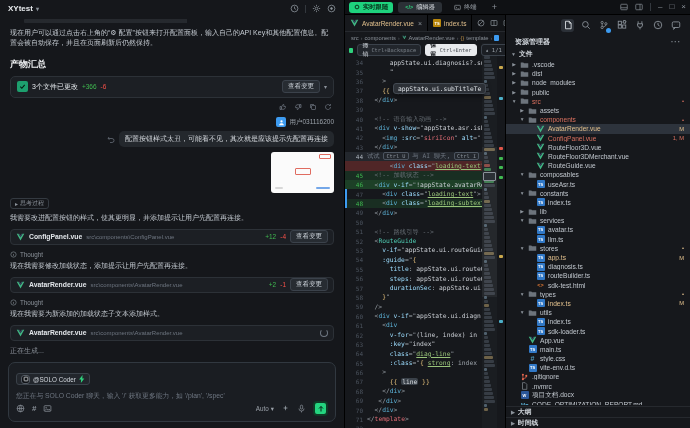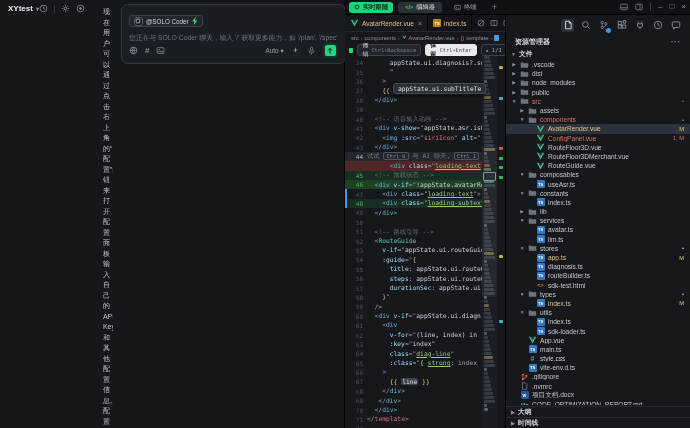--- a/index.html
+++ b/index.html
@@ -3,21 +3,21 @@
 <meta charset="utf-8">
 <style>
   *{margin:0;padding:0;box-sizing:border-box;}
   html,body{width:690px;height:428px;overflow:hidden;background:#0f1114;
     font-family:"Liberation Sans",sans-serif;color:#c6ccd2;}
   .app{position:relative;width:690px;height:428px;}
   .ic{display:inline-flex;align-items:center;justify-content:center;}
   .ic svg{width:100%;height:100%;display:block;}
 
   
-  .chat{position:absolute;left:0;top:0;width:345px;height:428px;background:#15171b;border-right:1px solid #000;display:flex;flex-direction:row;}
+  .chat{position:absolute;left:0;top:0;width:345px;height:428px;background:#15171b;border-right:1px solid #000;display:flex;flex-direction:column;}
   .chat-head{height:17px;display:flex;align-items:center;padding:0 8px;flex:0 0 auto;}
   .chat-title{display:flex;align-items:center;gap:3px;font-size:8px;font-weight:bold;color:#e8ebee;cursor:pointer;}
   .chat-title .caret{color:#8b929a;font-size:6px;}
   .chat-head-icons{margin-left:auto;display:flex;align-items:center;gap:6px;color:#8b929a;}
   .chat-head-icons .ic{width:9px;height:9px;}
   .vdiv{width:1px;height:8px;background:#33383e;}
   .chat-scroll{flex:1;padding:2px 10px 0 10px;overflow:hidden;display:flex;flex-direction:column;}
   .cut-line{height:4px;overflow:hidden;background:linear-gradient(90deg,#3a3f45 0 55%,transparent 55%);opacity:.45;margin:0 14px 3px 14px;border-radius:1px;}
   .msg{font-size:7px;line-height:1.5;color:#c3c9d0;margin:2px 0;}
   .sec-title{font-size:9px;font-weight:bold;color:#f2f4f6;margin:7px 0 5px 0;}
@@ -189,20 +189,21 @@
               <circle cx="8" cy="8" r="6"></circle>
               <circle cx="8" cy="8" r="1.6" fill="currentColor"></circle>
             </svg>
           </span>
       </div>
     </div>
 
     <div class="chat-scroll">
       <div class="cut-line"></div>
       <p class="msg">现在用户可以通过点击右上角的“⚙ 配置”按钮来打开配置面板，输入自己的API Key和其他配置信息。配置会被自动保存，并且在页面刷新后仍然保持。</p>
+      <div class="sec-title">产物汇总</div>
 
       <div class="sum-card">
         <span class="gicon">
             <svg viewBox="0 0 16 16" fill="none" stroke="currentColor" stroke-width="2.4">
               <path d="M3 8.5l3.5 3.5L13 4.5"></path>
             </svg>
           </span>
         <span class="sum-text">3个文件已更改</span>
         <span class="add">+366</span>
         <span class="del">-6</span>

